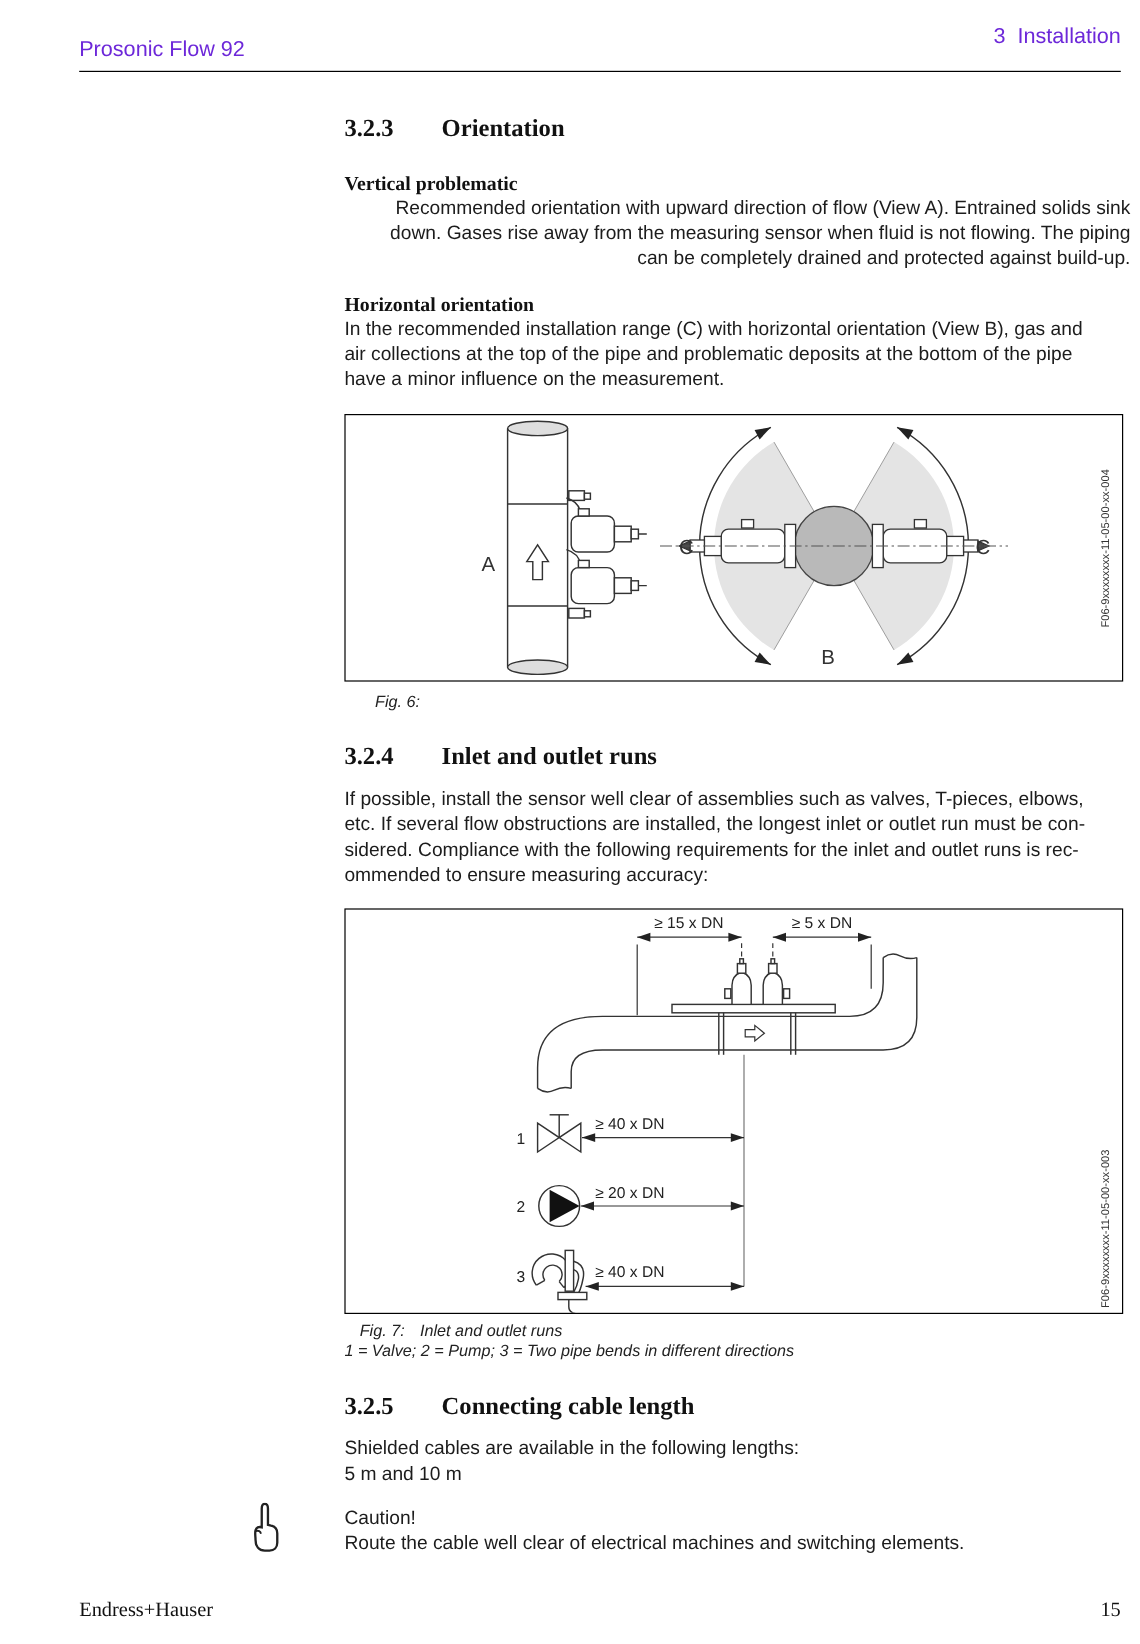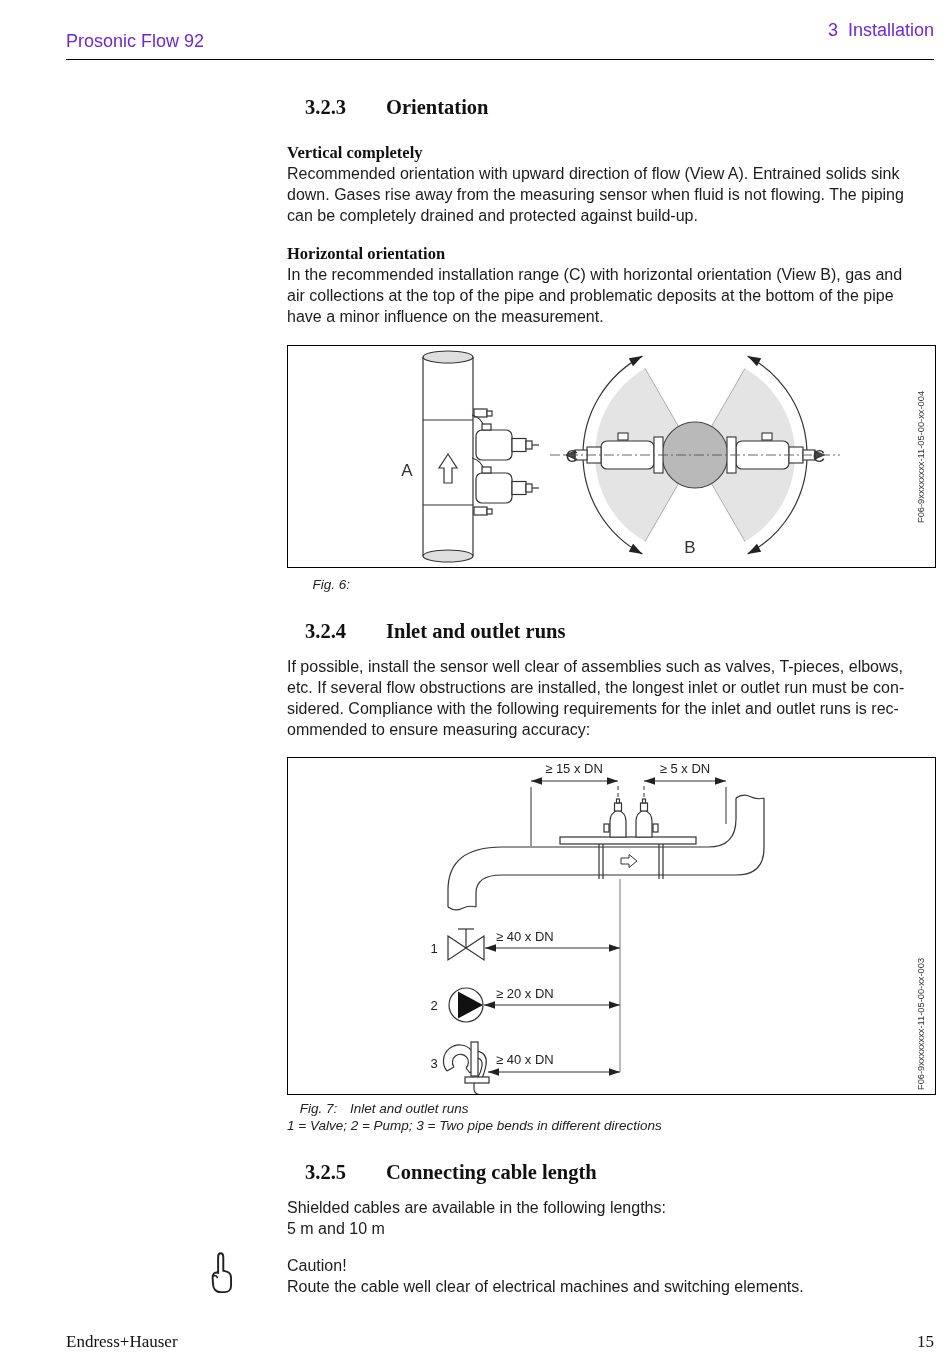--- a/index.html
+++ b/index.html
@@ -6,21 +6,21 @@
   body{
     width:950px;height:1370px;position:relative;background:#ffffff;
     font-family:"Liberation Sans",sans-serif;color:#1a1a1a;
     -webkit-font-smoothing:antialiased;
   }
   .abs{position:absolute;}
   .hdr{font-family:Liberation Sans, sans-serif;font-size:18px;color:#6d28d9;}
   .rule{border-top:1.6px solid #000;height:0;}
   h1.sec{font-family:"Liberation Serif",serif;font-weight:bold;font-size:20.5px;
     margin:0;color:#111;display:flex;}
-  h1.sec .num{width:81px;flex:0 0 81px;margin-left:18px;}
+  h1.sec .num{width:81px;flex:0 0 81px;}
   .subhead{font-family:"Liberation Serif",serif;font-weight:bold;font-size:16.5px;color:#111;}
   .body-text{font-size:16px;line-height:21px;color:#1c1c1c;white-space:pre-line;width:655px;}
   .figbox{border:1.3px solid #000;background:#fff;}
   .caption{font-style:italic;font-size:13.5px;color:#222;display:flex;}
   .caption .cap-label{width:63px;flex:0 0 63px;}
   .caption-line{font-style:italic;font-size:13.5px;color:#222;}
   .ftr{font-family:"Liberation Serif",serif;font-size:17px;color:#111;}
   svg text{font-family:"Liberation Sans",sans-serif;}
   .figcode{font-size:9.3px;fill:#333;}
   .figlabel{font-size:17px;fill:#333;}
@@ -31,22 +31,22 @@
 
 <div class="abs hdr" style="left:66px;top:31px;white-space:pre;">Prosonic Flow 92</div>
 <div class="abs hdr" style="right:16px;top:20px;white-space:pre;">3  Installation</div>
 <div class="abs rule" style="left:66px;right:16px;top:59px;"></div>
 
 <h1 class="sec abs" style="left:287px;top:96px;">
   <span class="num">3.2.3</span>
   <span>Orientation</span>
 </h1>
 
-<div class="abs subhead" style="left:287px;top:143px;">Vertical completely</div>
-<div class="abs body-text" style="left:287px;top:163px;">Recommended orientation with upward direction of flow (View A). Entrained solids sink
+<div class="abs subhead" style="left:287px;top:143px;">Vertical problematic</div>
+<div class="abs body-text" style="left:287px;top:163px;text-align:right;">Recommended orientation with upward direction of flow (View A). Entrained solids sink
 down. Gases rise away from the measuring sensor when fluid is not flowing. The piping
 can be completely drained and protected against build-up.</div>
 
 <div class="abs subhead" style="left:287px;top:244px;">Horizontal orientation</div>
 <div class="abs body-text" style="left:287px;top:264px;">In the recommended installation range (C) with horizontal orientation (View B), gas and
 air collections at the top of the pipe and problematic deposits at the bottom of the pipe
 have a minor influence on the measurement.</div>
 
 <div class="abs figbox" style="left:287px;top:345px;width:647px;height:221px;">
 <svg width="647" height="221" viewBox="0 0 647 221">

